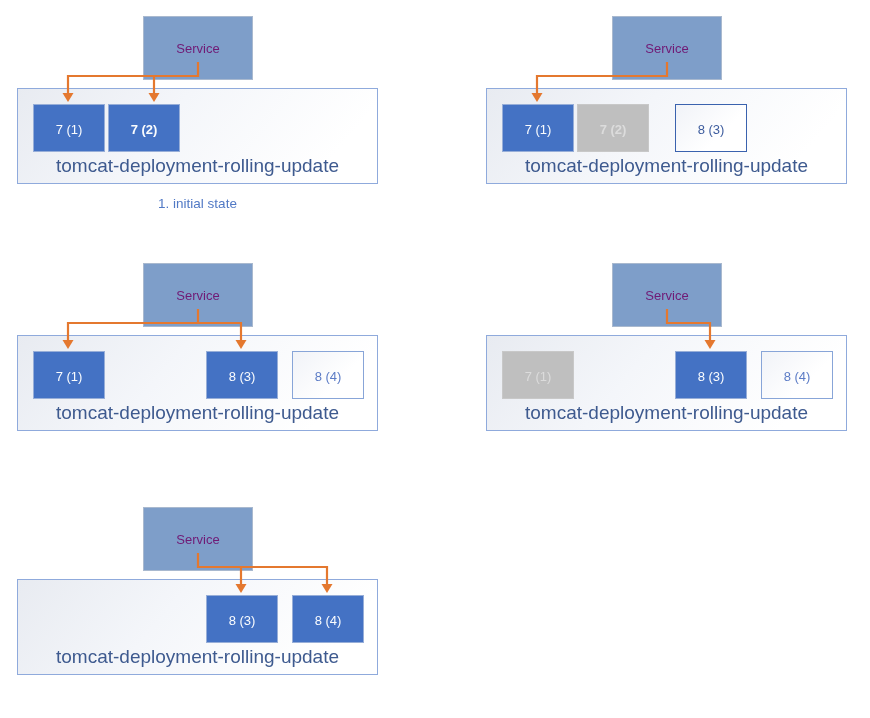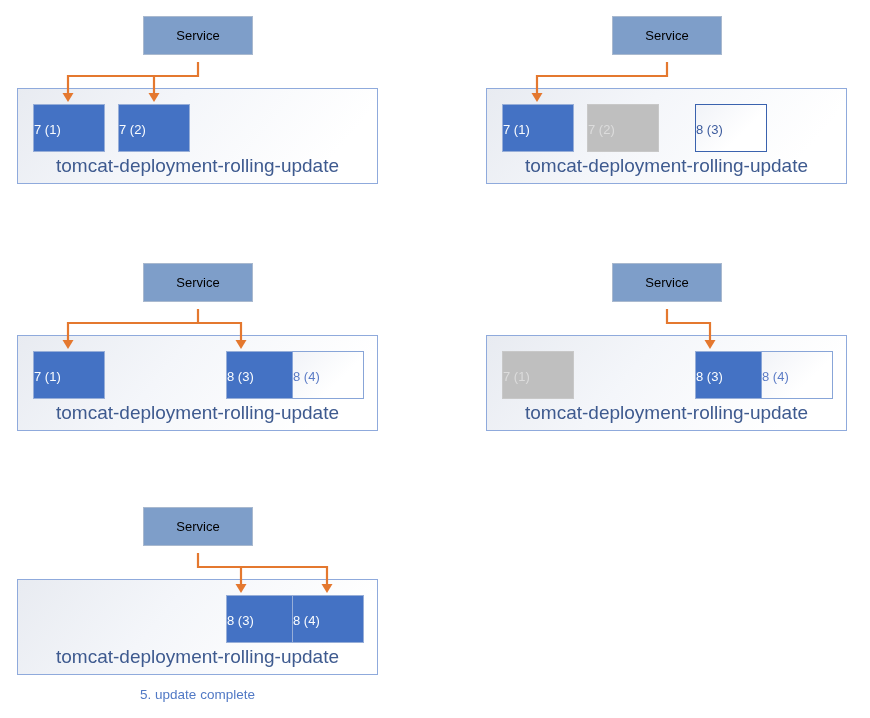--- a/index.html
+++ b/index.html
@@ -6,40 +6,40 @@
   .canvas{position:relative;width:870px;height:718px;background:#ffffff;overflow:hidden;}
 
   .panel{position:absolute;width:400px;height:240px;}
   .panel-0{left:0;top:0;}
   .panel-1{left:469px;top:0;}
   .panel-2{left:0;top:247px;}
   .panel-3{left:469px;top:247px;}
   .panel-4{left:0;top:491px;}
 
   .service{
-    position:absolute;left:143px;top:16px;width:110px;height:39px;
+    position:absolute;left:143px;top:16px;width:110px;height:64px;
     background:#7E9EC9;border:1px solid #A9B9CF;box-sizing:border-box;
     display:flex;align-items:center;justify-content:center;
-    color:#000000;font-size:13px;z-index:2;
+    color:#701a75;font-size:13px;z-index:2;
   }
 
   .deployment{
     position:absolute;left:17px;top:88px;width:361px;height:96px;
     background:linear-gradient(130deg,#E8EBF1 0%,#F4F6FA 40%,#FFFFFF 85%);
     border:1px solid #8FAADC;box-sizing:border-box;z-index:1;
   }
 
   .pod{
     position:absolute;top:15px;width:72px;height:48px;box-sizing:border-box;
-    display:flex;align-items:center;
+    display:flex;align-items:center;justify-content:center;
     font-size:13px;padding-top:2px;
   }
   .pod[data-slot="0"]{left:15px;}
-  .pod[data-slot="1"]{left:100px;}
-  .pod[data-slot="2"]{left:188px;margin-left:20px;}
+  .pod[data-slot="1"]{left:90px;font-weight:bold;}
+  .pod[data-slot="2"]{left:188px;}
   .pod[data-slot="3"]{left:274px;}
   .pod[data-state="active"]{background:#4472C4;border:1.5px solid #97AED8;color:#FAFCFE;}
   .pod[data-state="terminated"]{background:#BFBFBF;border:1px solid #C8C8C8;color:#DCDCDC;}
   .pod[data-state="new"]{background:linear-gradient(135deg,#F1F3F8 0%,#FFFFFF 65%);border:1.5px solid #3A62AE;color:#3D5C9E;}
   .pod[data-state="pending"]{background:linear-gradient(135deg,#F1F3F8 0%,#FFFFFF 65%);border:1.5px solid #88A5D8;color:#5C7CC6;}
 
   .dep-label{
     position:absolute;left:0;right:0;top:66px;text-align:center;
     color:#3E5A8F;font-size:19px;
   }
@@ -62,20 +62,21 @@
     </div>
     <div class="deployment">
       <div class="pod" data-state="active" data-slot="0">
         <span>7 (1)</span>
       </div>
       <div class="pod" data-state="active" data-slot="1">
         <span>7 (2)</span>
       </div>
       <div class="dep-label">tomcat-deployment-rolling-update</div>
     </div>
+    <div class="caption">1. initial state</div>
     <svg class="arrows" width="400" height="240" viewBox="0 0 400 240">
         <path d="M198,63 V76 M68,76 H198 M68,76 V94 M154,76 V94" fill="none" stroke="#E4782F" stroke-width="2.2" stroke-linecap="square"></path>
         <polygon points="62.5,93 73.5,93 68,102" fill="#E4782F"></polygon>
         <polygon points="148.5,93 159.5,93 154,102" fill="#E4782F"></polygon>
       </svg>
   </section>
 
   <section class="panel panel-1">
     <div class="service">
       <span>Service</span>
@@ -149,21 +150,20 @@
     </div>
     <div class="deployment">
       <div class="pod" data-state="active" data-slot="2">
         <span>8 (3)</span>
       </div>
       <div class="pod" data-state="active" data-slot="3">
         <span>8 (4)</span>
       </div>
       <div class="dep-label">tomcat-deployment-rolling-update</div>
     </div>
-    <div class="caption">5. update complete</div>
     <svg class="arrows" width="400" height="240" viewBox="0 0 400 240">
         <path d="M198,63 V76 M198,76 H327 M241,76 V94 M327,76 V94" fill="none" stroke="#E4782F" stroke-width="2.2" stroke-linecap="square"></path>
         <polygon points="235.5,93 246.5,93 241,102" fill="#E4782F"></polygon>
         <polygon points="321.5,93 332.5,93 327,102" fill="#E4782F"></polygon>
       </svg>
   </section>
 
 </div>
 
 </body></html>

